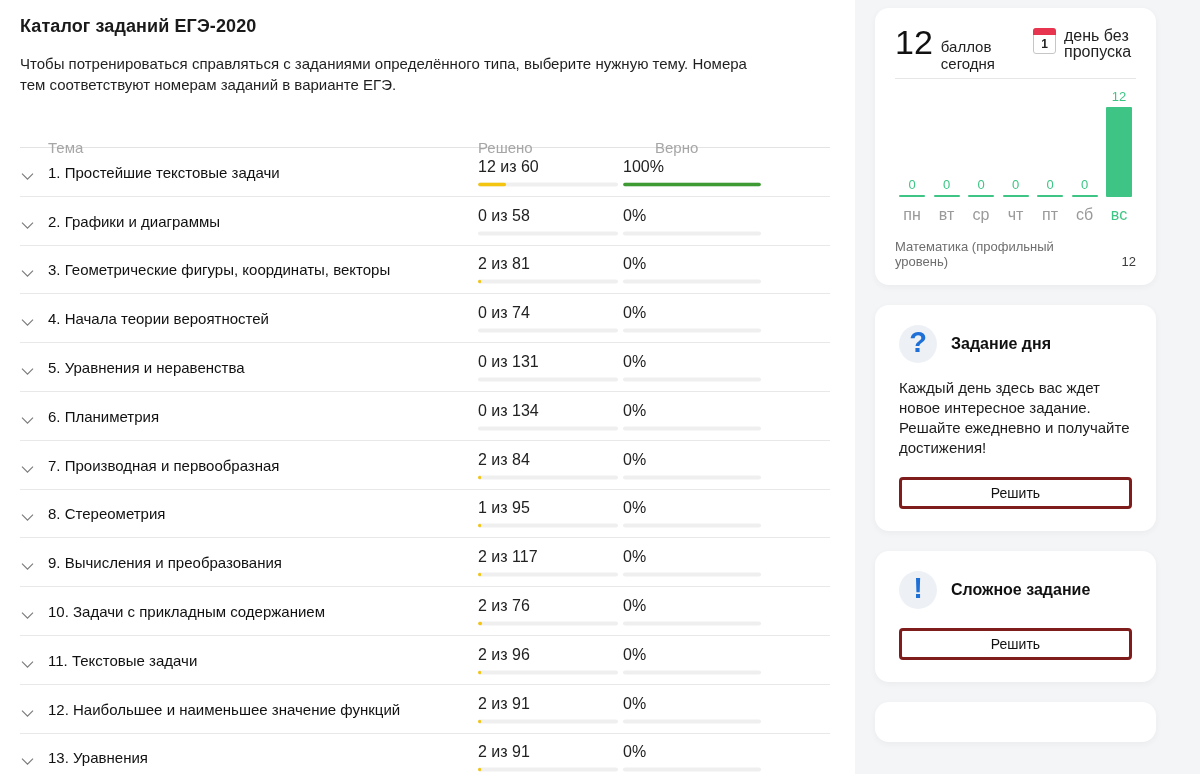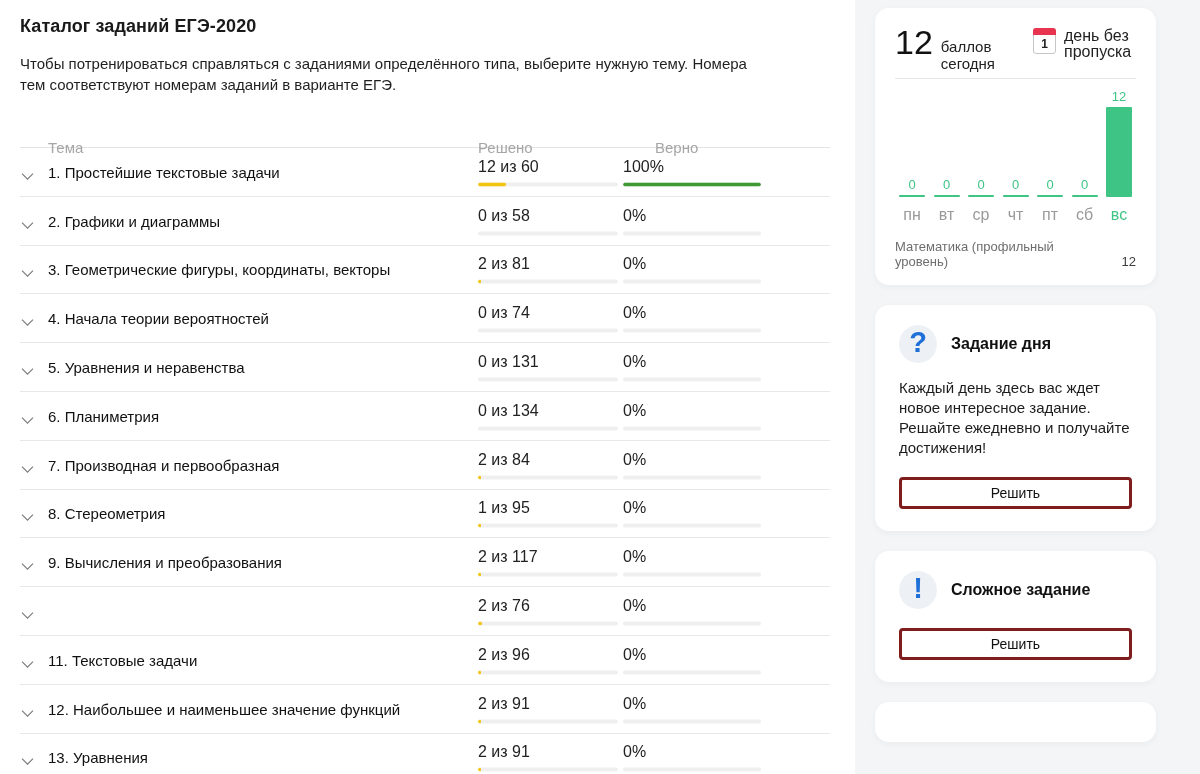--- a/index.html
+++ b/index.html
@@ -279,20 +279,21 @@
           </div>
     </div>
   </div>
 
   <div class="trow">
     <span class="chev">
       <svg width="13" height="8" viewBox="0 0 13 8">
             <polyline points="1,1.2 6.5,6.8 12,1.2" fill="none" stroke="#7d7d7d" stroke-width="1.2"></polyline>
           </svg>
     </span>
+    <span class="tlabel">10. Задачи с прикладным содержанием</span>
     <div class="cell solved-cell">
       <span class="ctext">2 из 76</span>
       <div class="track">
             <div class="fill yellow" style="width: 2.63158%;"></div>
           </div>
     </div>
     <div class="cell correct-cell">
       <span class="ctext">0%</span>
       <div class="track">
             <div class="fill green" style="width: 0%;"></div>

